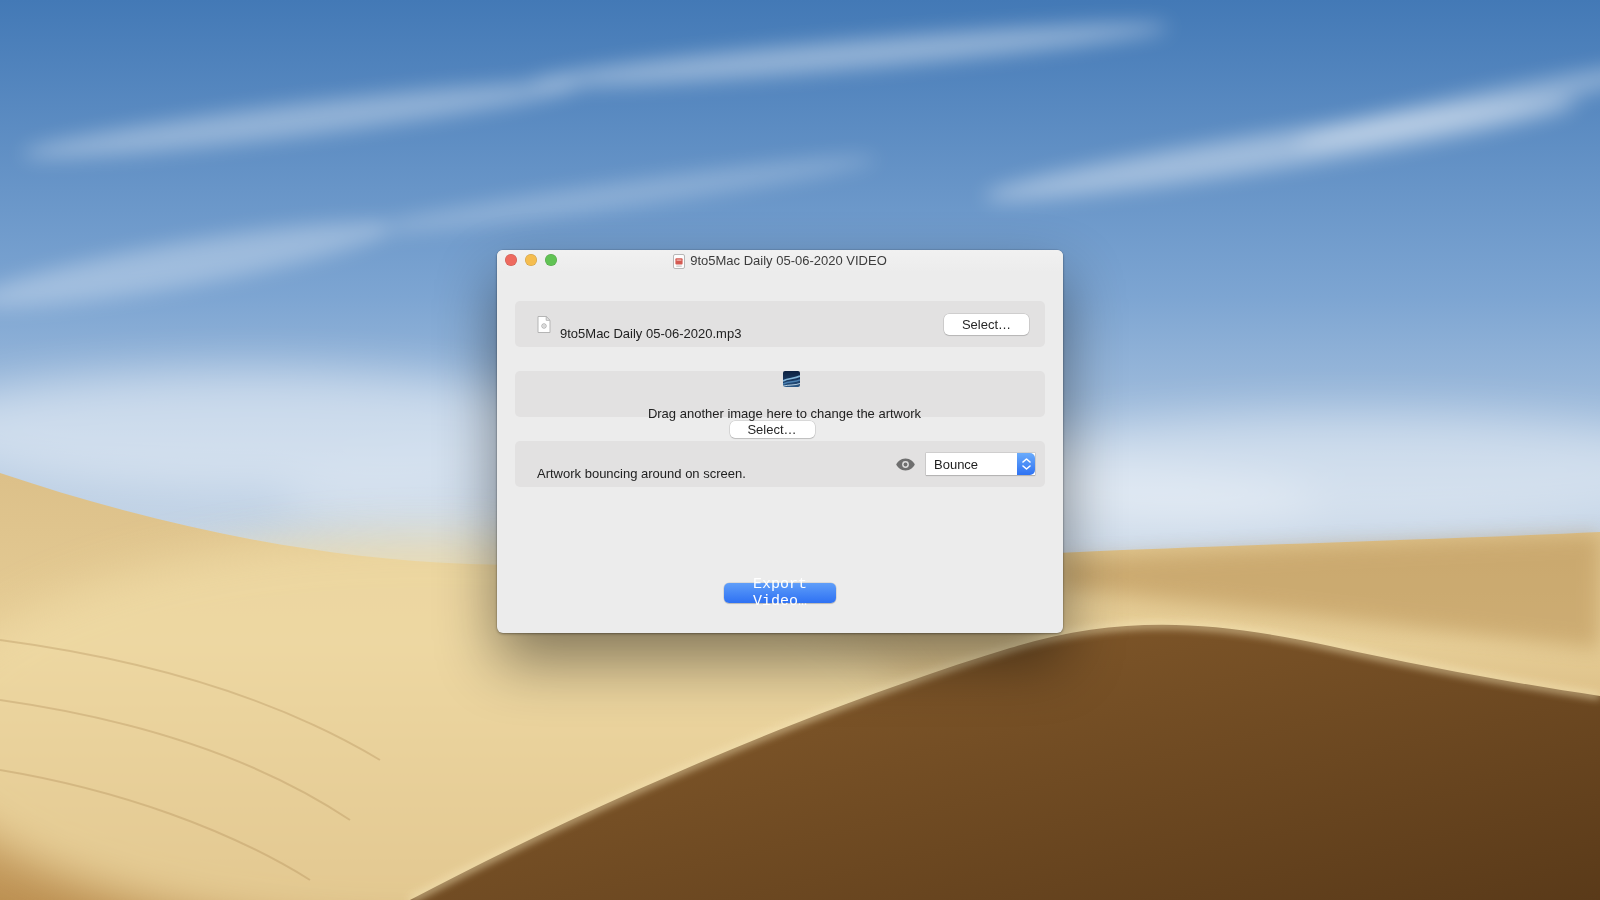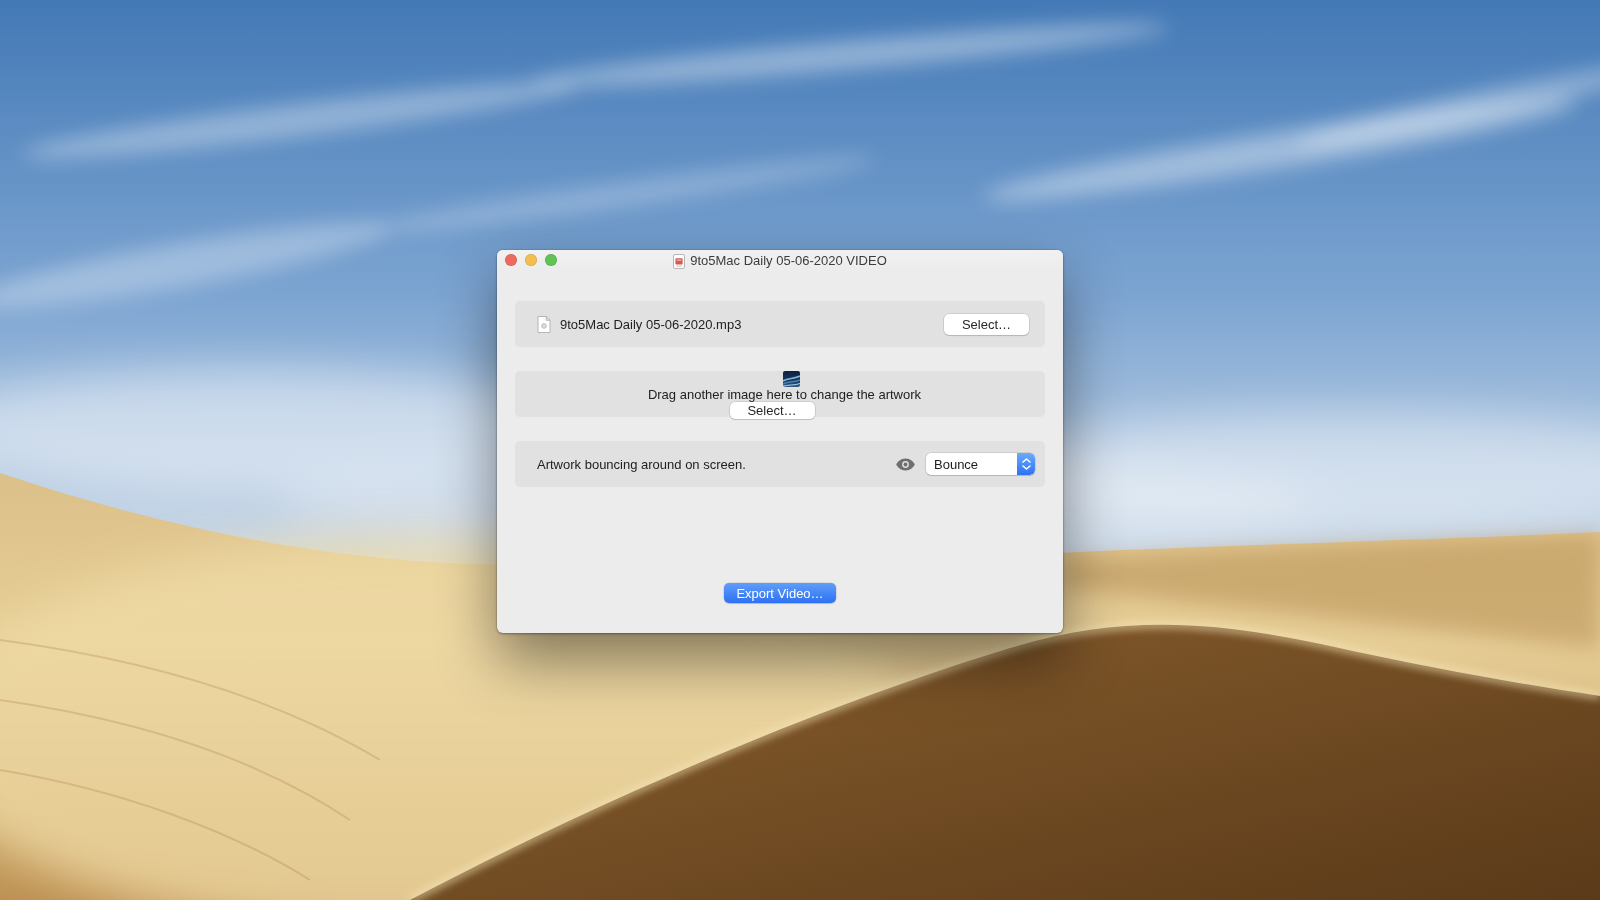--- a/index.html
+++ b/index.html
@@ -32,33 +32,33 @@
   .row{
     position:absolute;left:18px;width:530px;height:46px;
     background:#e2e1e1;border-radius:5px;
     display:flex;align-items:center;padding:0;box-sizing:border-box;
   }
   .row1{top:51px;}
   .row2{top:121px;flex-direction:column;}
   .row3{top:191px;}
   .row4{top:261px;}
   .row .leadicon{margin-left:22px;display:flex;align-items:center;}
-  .row .label{margin-left:9px;font-size:13px;color:#222;white-space:nowrap;}
+  .row .label{margin-left:9px;font-size:13px;color:#222;white-space:nowrap;margin-top:19px;}
   .row .label.noicon{margin-left:22px;}
   .spacer{flex:1;}
 
   .btn-select{
     width:85px;height:21px;margin-right:16px;
     background:#fff;border:none;border-radius:5px;
     box-shadow:0 0 0 .5px rgba(0,0,0,.17),0 1px 1px rgba(0,0,0,.12);
     font-family:"Liberation Sans",sans-serif;font-size:13px;color:#262626;
     display:flex;align-items:center;justify-content:center;cursor:default;
   }
   .popup{
-    height:22px;border-radius:5px;background:#fff;
+    height:22px;border-radius:0;background:#fff;
     box-shadow:0 0 0 .5px rgba(0,0,0,.17),0 1px 1px rgba(0,0,0,.12);
     display:flex;align-items:stretch;overflow:hidden;cursor:default;
   }
   .popup .value{
     flex:1;display:flex;align-items:center;padding:0 8px;
     font-size:13px;color:#1d1d1d;white-space:nowrap;
   }
   .popup .cap{
     width:18px;background:linear-gradient(#6aabfb,#2e72f3);
     display:flex;flex-direction:column;align-items:center;justify-content:center;gap:2px;
@@ -66,21 +66,21 @@
   }
   .popup.bounce{width:109px;margin-right:10px;}
   .popup.preset{width:176px;margin-right:10px;}
   .eyewrap{margin-right:10px;display:flex;align-items:center;}
 
   .btn-export{
     position:absolute;left:50%;top:333px;transform:translateX(-50%);
     width:112px;height:20px;border:none;border-radius:5px;
     background:linear-gradient(#5f9ef9,#2e71f3);
     box-shadow:0 0 0 .5px rgba(0,0,0,.15),0 1px 1px rgba(0,0,0,.15);
-    font-family:Liberation Sans, sans-serif;font-size:13px;color:#fff;
+    font-family:Liberation Mono, monospace;font-size:15px;color:#fff;
     display:flex;align-items:center;justify-content:center;cursor:default;
   }
 </style>
 </head>
 <body>
 
 <svg class="wallpaper" viewBox="0 0 1600 900" preserveAspectRatio="none" aria-hidden="true">
   <defs>
     <linearGradient id="sky" x1="0" y1="0" x2="0" y2="1">
       <stop offset="0" stop-color="#4379b6"></stop>

